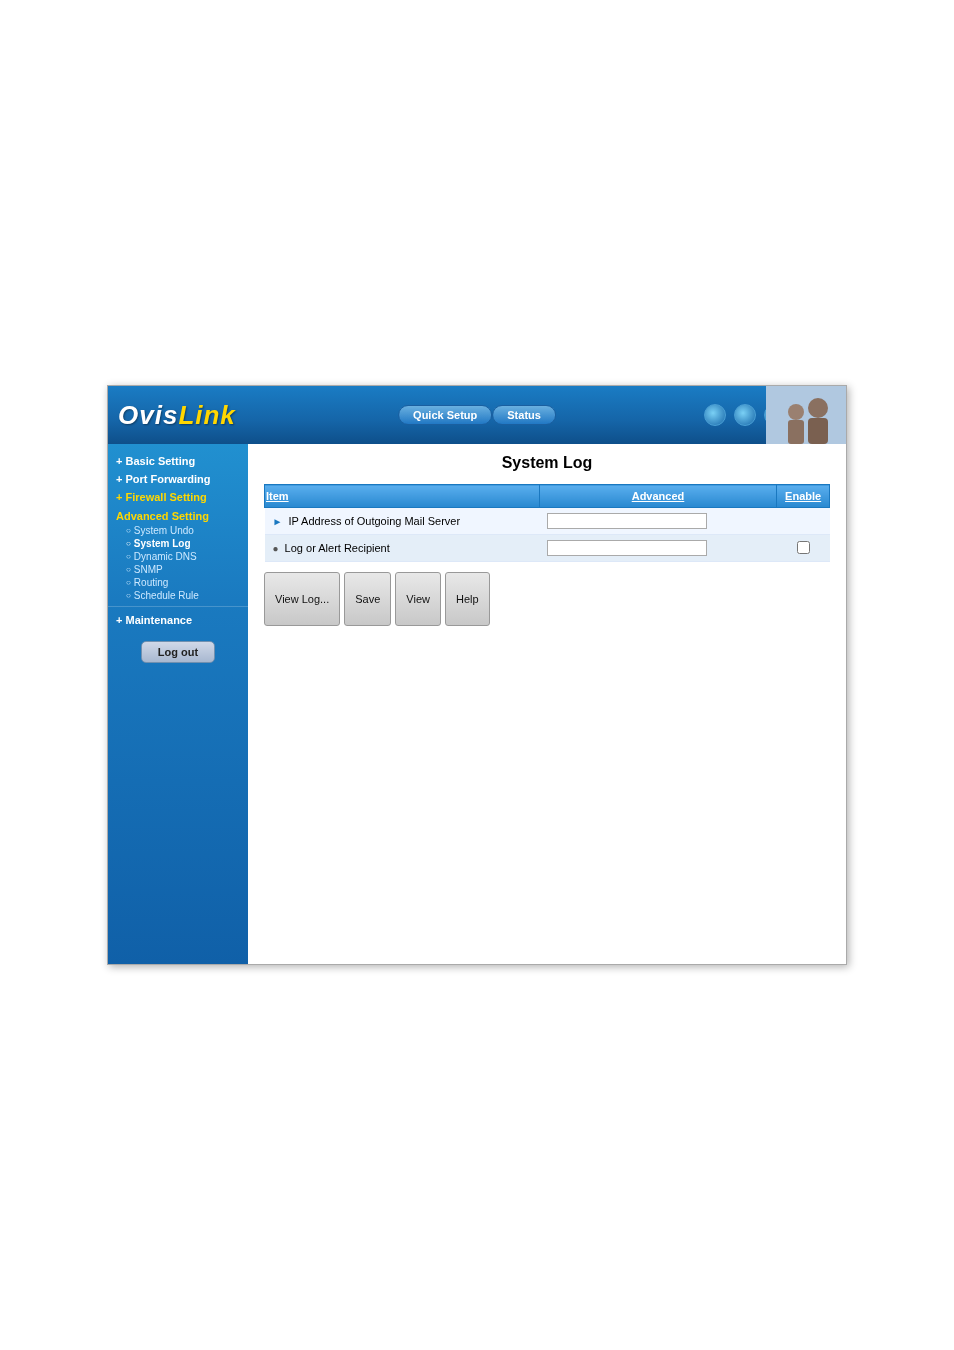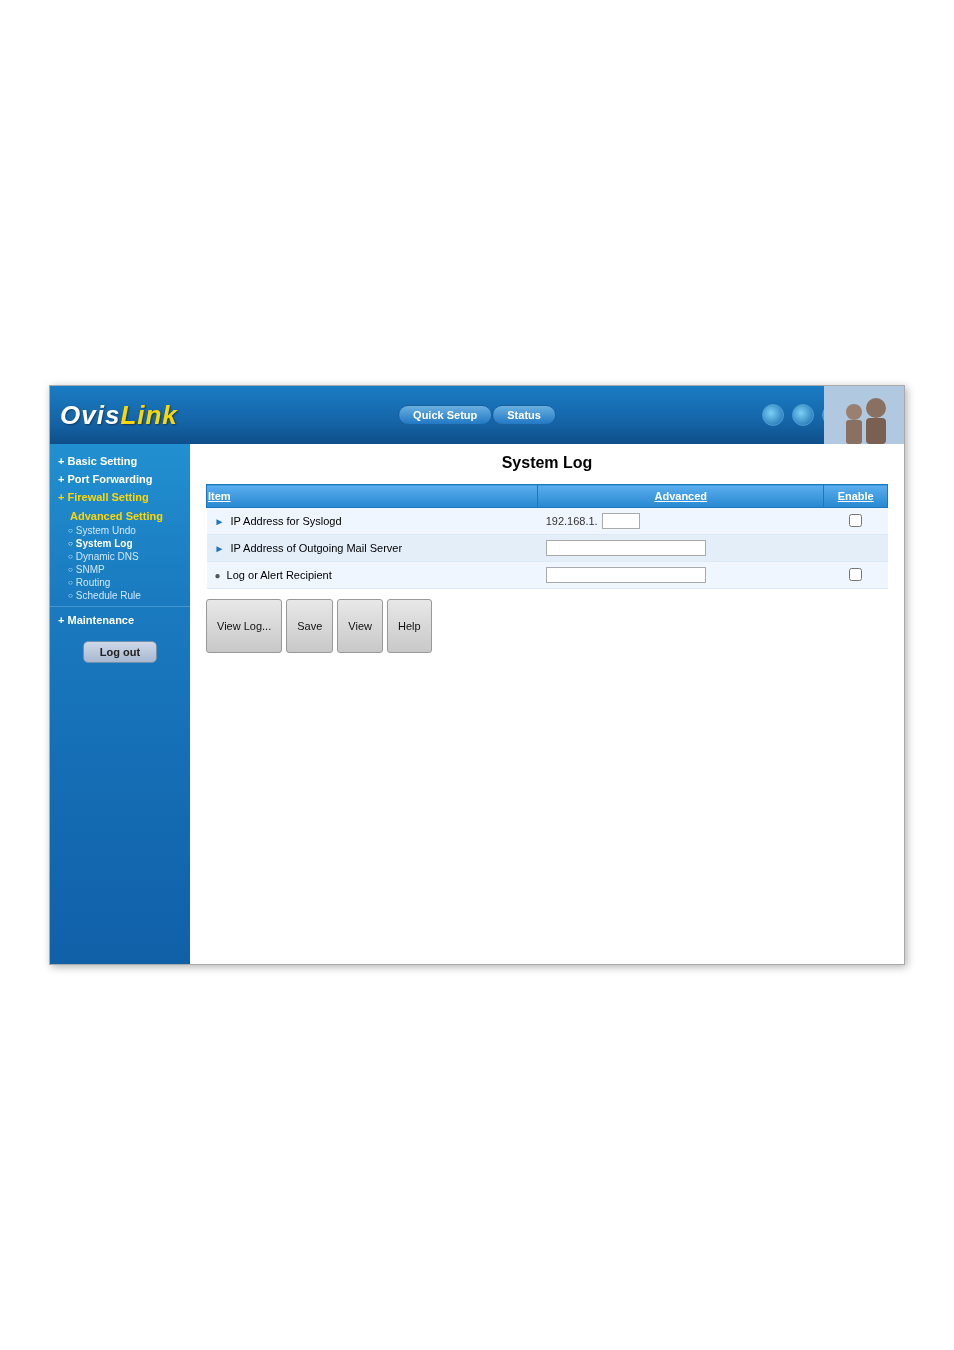--- a/index.html
+++ b/index.html
@@ -8,21 +8,21 @@
       font-family: Arial, Helvetica, sans-serif;
       font-size: 12px;
       display: flex;
       justify-content: center;
       align-items: center;
       min-height: 1350px;
       width: 954px;
     }
 
     .browser-container {
-      width: 856px;
+      width: 740px;
       min-height: 580px;
       border: 1px solid #aaa;
       background: #0c4a6e;
       box-shadow: 2px 2px 8px rgba(0,0,0,0.3);
     }
 
     
     .header {
       background: linear-gradient(180deg, #1a7cc4 0%, #1565a8 60%, #0e4f8a 100%);
       height: 58px;
@@ -117,21 +117,21 @@
       font-size: 11px;
       color: #fff;
       font-weight: bold;
       cursor: pointer;
     }
     .sidebar-section.active {
       color: #ffd700;
     }
 
     .sidebar-subsection-header {
-      padding: 4px 8px 2px 20px;
+      padding: 4px 8px 2px 8px;
       font-size: 11px;
       color: #ffd700;
       font-weight: bold;
     }
 
     .sidebar-subitem {
       padding: 1px 8px 1px 18px;
       font-size: 10px;
       color: #cce8ff;
       cursor: pointer;
@@ -333,35 +333,20 @@
       <table class="settings-table">
         <thead>
           <tr>
             <th>Item</th>
             <th>Advanced</th>
             <th>Enable</th>
           </tr>
         </thead>
         <tbody>
 
-          <tr>
-            <td>
-              <span class="row-arrow">►</span>
-              <span>IP Address for Syslogd</span>
-            </td>
-            <td>
-              <div class="ip-input-group">
-                <span class="ip-prefix">192.168.1.</span>
-                <input class="ip-last" type="text" value="" style="">
-              </div>
-            </td>
-            <td class="checkbox-cell">
-              <input type="checkbox" style="">
-            </td>
-          </tr>
 
           <tr>
             <td>
               <span class="row-arrow">►</span>
               <span>IP Address of Outgoing Mail Server</span>
             </td>
             <td>
               <input class="text-input" type="text" value="" style="">
             </td>
             <td class="checkbox-cell">

